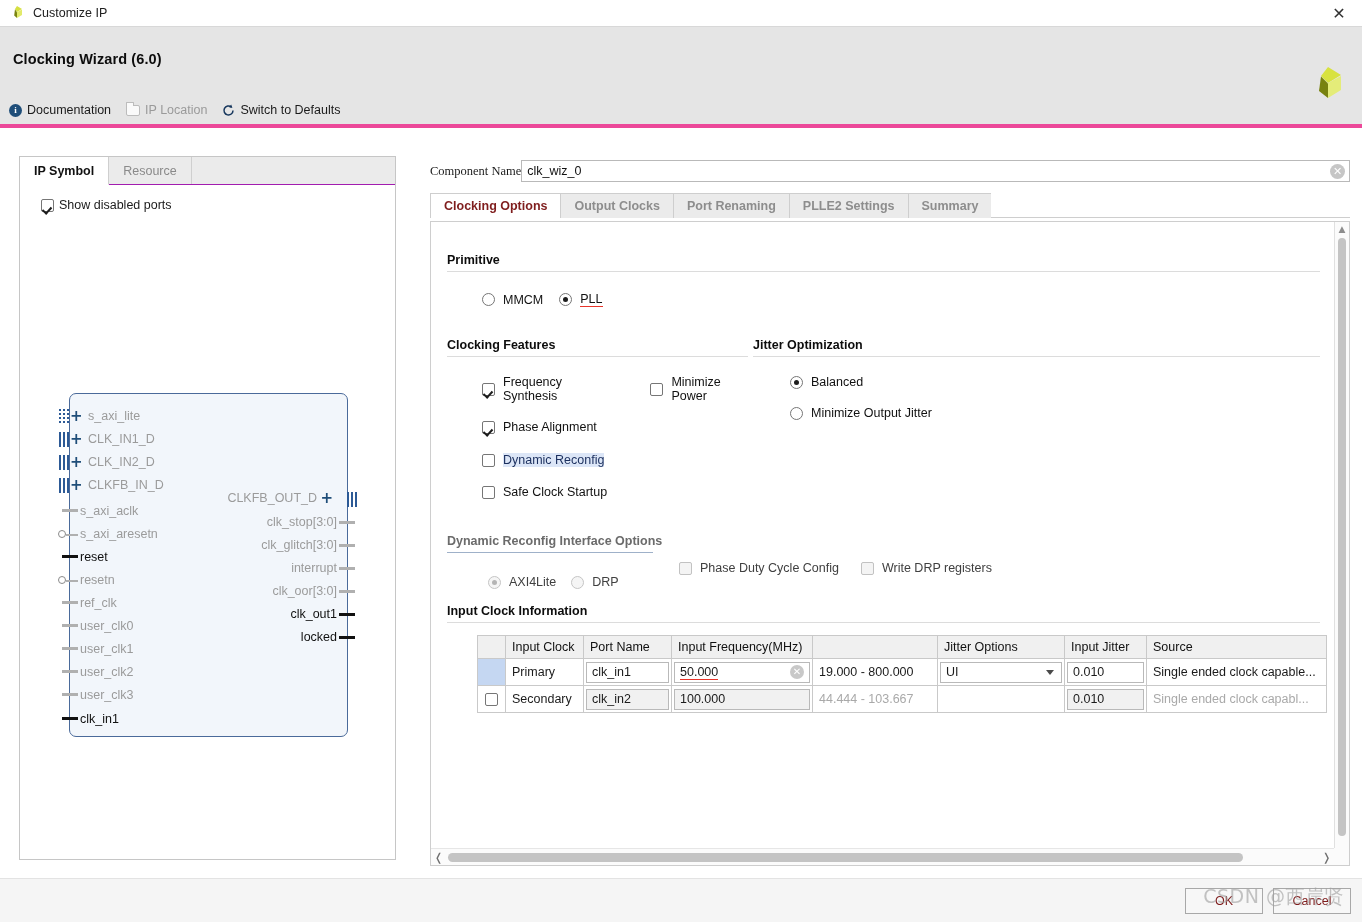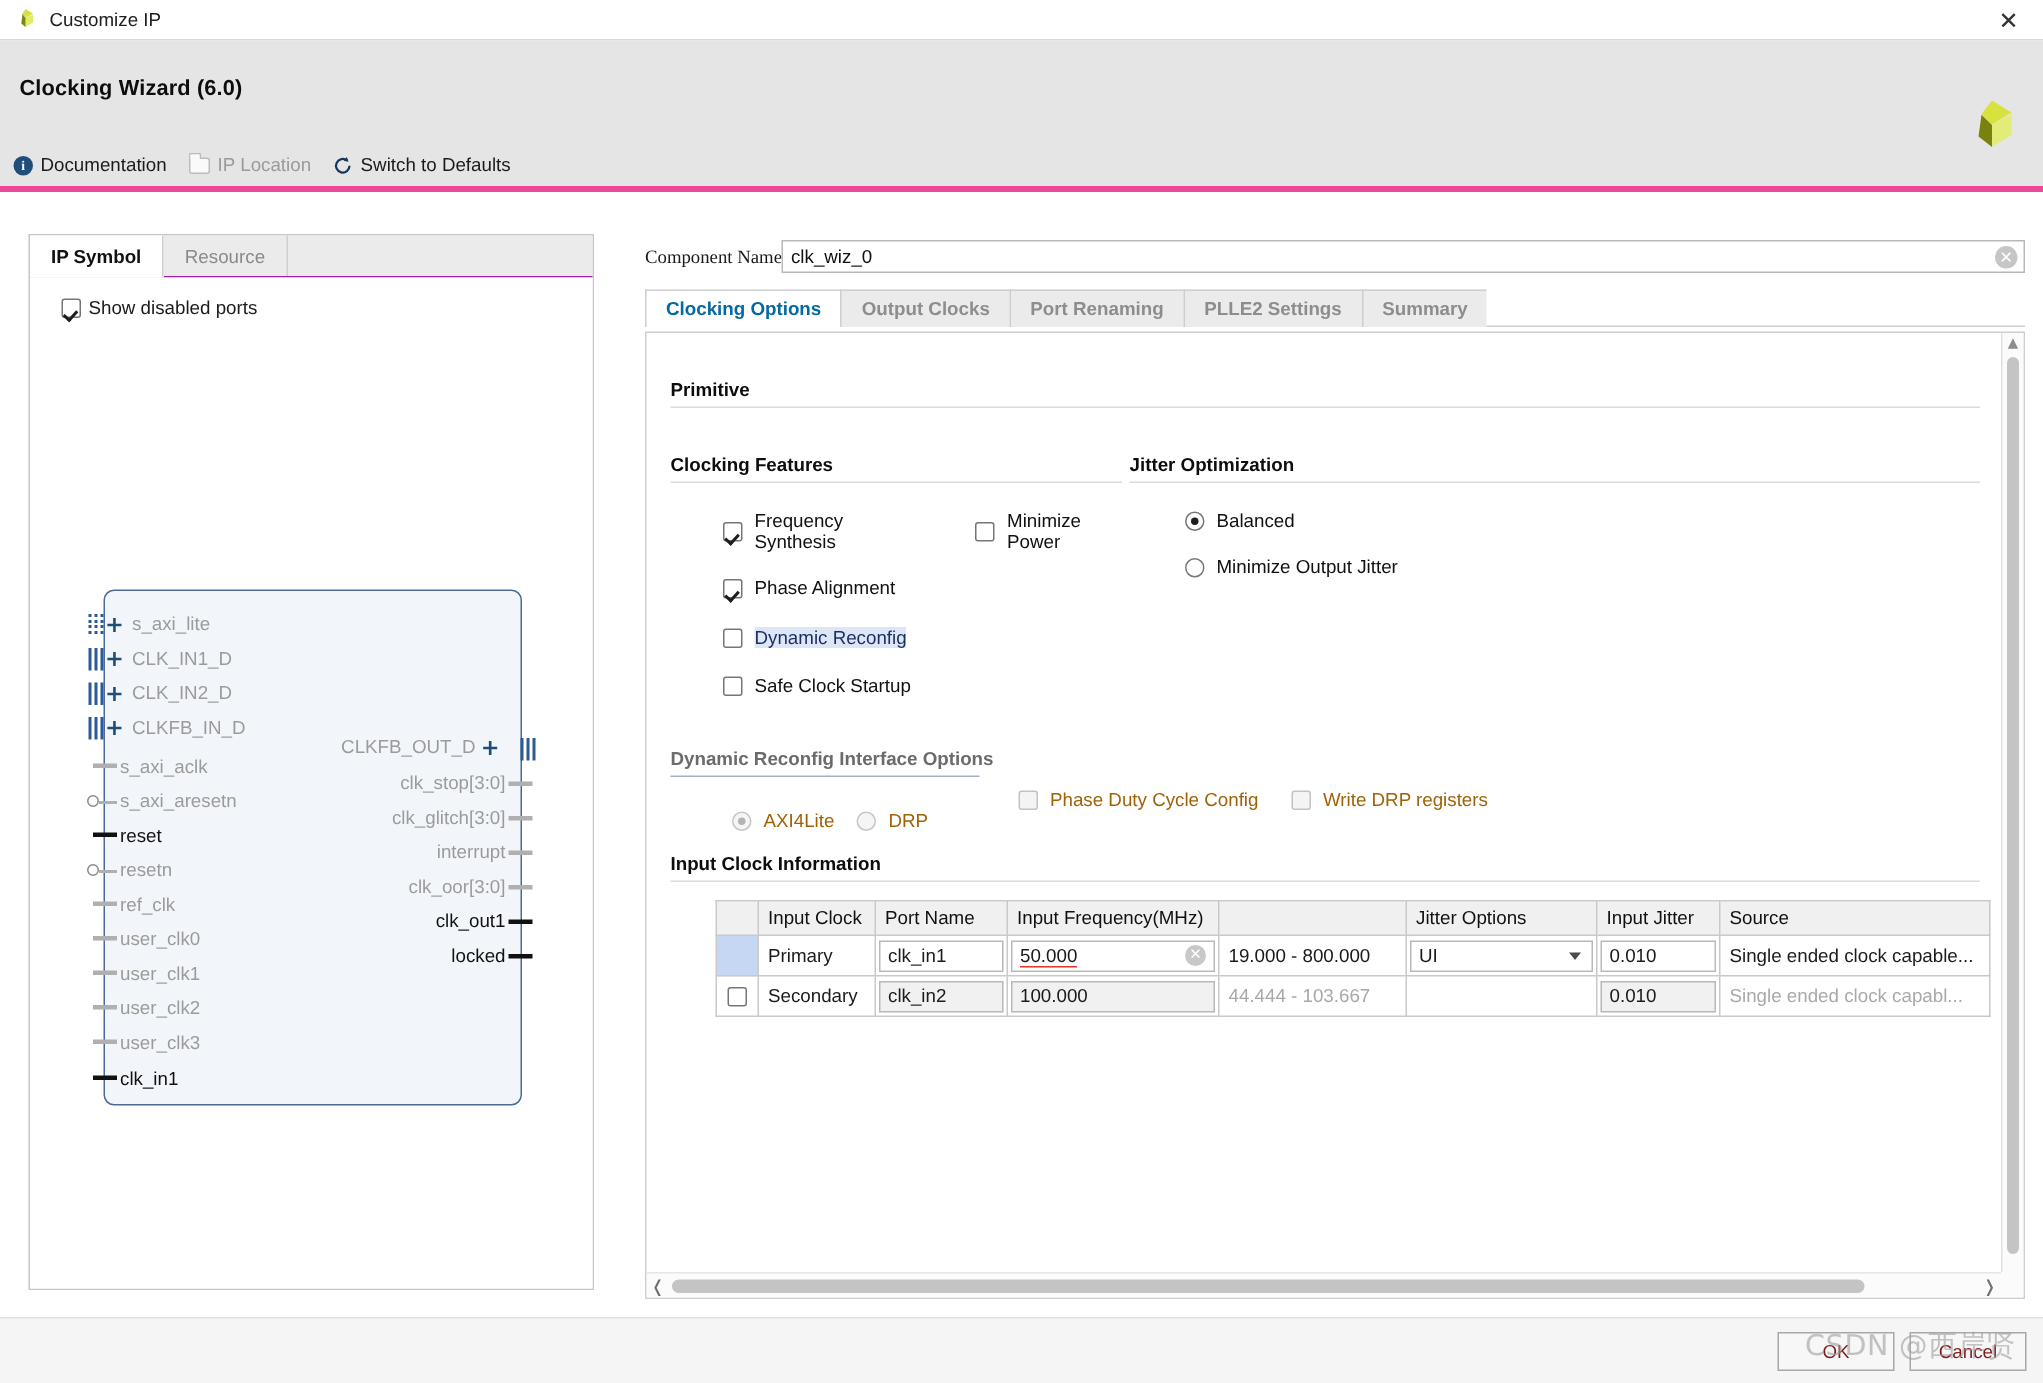--- a/index.html
+++ b/index.html
@@ -163,39 +163,39 @@
     font-family: "DejaVu Sans", sans-serif;
   }
 
   
   #tabs { margin: 11px 0 0 11px; display: flex; align-items: stretch; height: 25px; }
   .tab {
     padding: 0 13px; display: flex; align-items: center; font-size: 12.5px;
     color: #8d8d8d; background: #ebebeb; border: 1px solid #cecece; border-bottom: none;
     border-right: none; font-weight: bold;
   }
-  .tab.active { background: #fff; color: #0369a1; }
+  .tab.active { background: #fff; color: #7f1d1d; }
   .tab:last-of-type { border-right: 1px solid #cecece; }
   #tabfill { flex: 1; border-bottom: 1px solid #cecece; }
 
   
   #tabpage {
     position: absolute; left: 11px; right: 0; top: 92px; bottom: 12px;
     border: 1px solid #cecece; background: #fff; overflow: hidden;
   }
   #pagescroll { position: absolute; left: 0; top: 0; right: 15px; bottom: 17px; overflow: hidden; }
   .sect { margin: 0; }
   .sect-title {
     font-size: 12.5px; font-weight: bold; color: #0d0d0d; padding: 0 0 4px 16px;
   }
   .sect-rule { height: 1px; background: #dcdcdc; margin: 0 14px 0 16px; }
 
   .opt { display: flex; align-items: center; gap: 8px; font-size: 12.5px; }
   .opt .t { color: #111; }
-  .opt .t.dis { color: #a16207; }
+  .opt .t.dis { color: #404040; }
   .opt .t.hl { color: #1b2f5e; background: #dce6f7; }
 
   .redline { border-bottom: 1.6px solid #e8342a; }
 
   
   table.ict { border-collapse: collapse; font-size: 12.5px; table-layout: fixed; }
   table.ict th {
     background: #f0f0f0; border: 1px solid #c9c9c9; font-weight: normal;
     text-align: left; padding: 4px 6px; color: #111; height: 22px;
   }
@@ -461,20 +461,30 @@
       <div id="tabfill"></div>
     </div>
 
     <div id="tabpage">
       <div id="pagescroll">
 
 
         <div class="sect" style="margin-top:31px;">
           <div class="sect-title">Primitive</div>
           <div class="sect-rule"></div>
+          <div style="display:flex; align-items:center; gap:16px; margin:20px 0 0 51px;">
+            <div class="opt">
+              <span class="rb"></span>
+              <span class="t">MMCM</span>
+            </div>
+            <div class="opt">
+              <span class="rb checked"></span>
+              <span class="t redline">PLL</span>
+            </div>
+          </div>
         </div>
 
         <div style="display:flex; margin-top:31px;">
 
           <div style="width:322px;">
             <div class="sect-title">Clocking Features</div>
             <div class="sect-rule" style="margin-right:5px;"></div>
             <div style="margin:18px 0 0 51px;">
               <div style="display:flex; gap:39px;">
                 <div class="opt">

